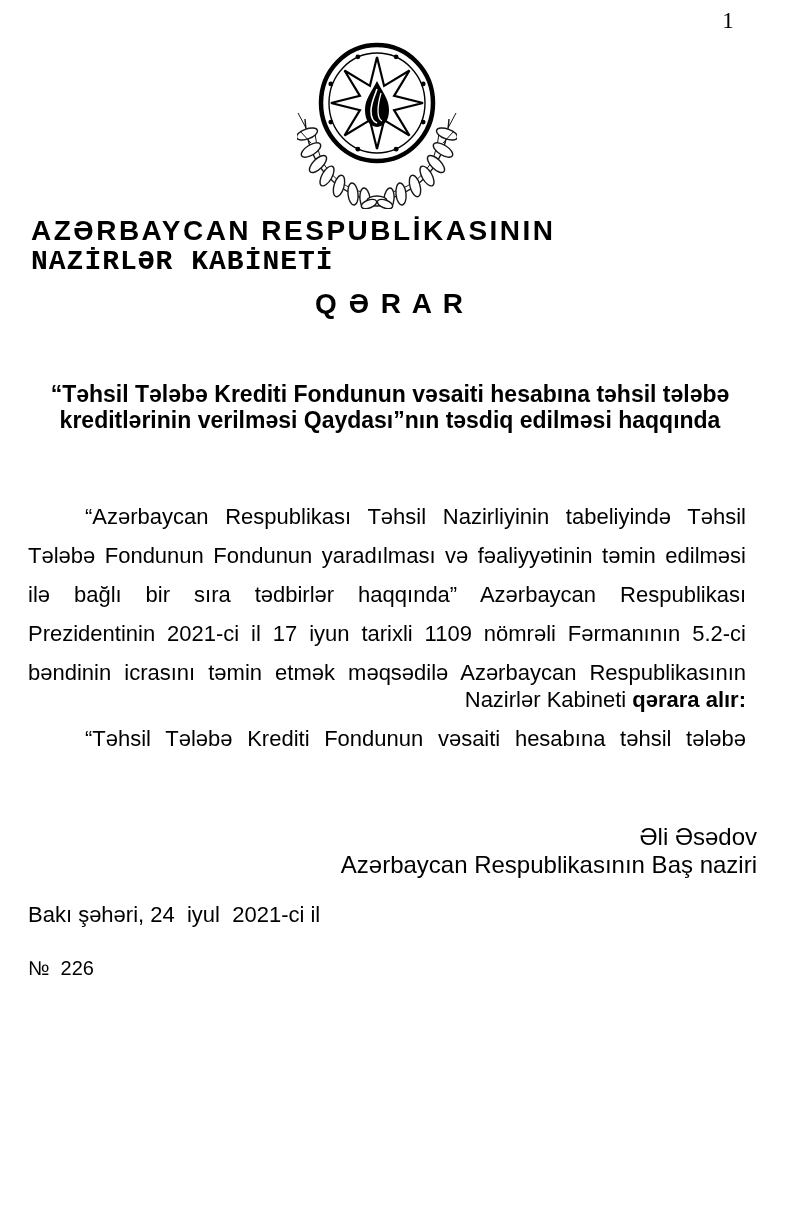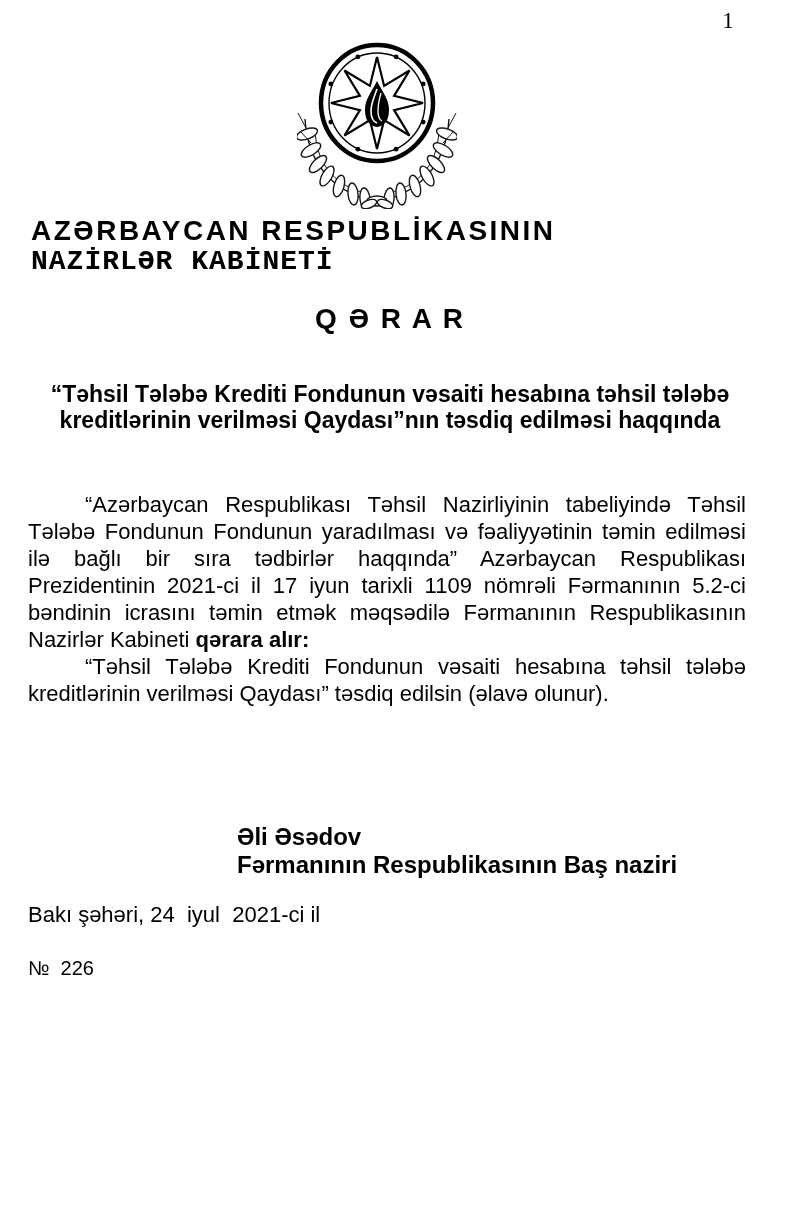--- a/index.html
+++ b/index.html
@@ -35,21 +35,21 @@
     left: 31px;
     width: 718px;
     font-weight: bold;
     font-size: 28px;
     line-height: 31px;
   }
   .org-line1 { letter-spacing: 2.5px; }
   .org-line2 { letter-spacing: 1px; font-family: Liberation Mono, monospace; }
   .doc-type {
     position: absolute;
-    top: 302px;
+    top: 287px;
     left: 31px;
     width: 718px;
     text-align: center;
     font-weight: bold;
     font-size: 28px;
     line-height: 34px;
     letter-spacing: 2px;
   }
   .doc-title {
     position: absolute;
@@ -62,31 +62,31 @@
     line-height: 26px;
   }
   .body-text {
     position: absolute;
     top: 491px;
     left: 28px;
     width: 718px;
     font-size: 22px;
     line-height: 27px;
   }
-  .jline { text-align: justify; text-align-last: justify; }
-  .nline { text-align: left; }
+  .jline { text-align: justify; text-align-last: justify; margin-top: 12px; }
+  .nline { text-align: right; }
   .indent { text-indent: 57px; }
   .b { font-weight: bold; }
   .signature {
     position: absolute;
     top: 823px;
     left: 237px;
     width: 520px;
-    text-align: left;
-    font-weight: bold;
+    text-align: right;
+    font-weight: normal;
     font-size: 24px;
     line-height: 28px;
   }
   .dateline {
     position: absolute;
     top: 901px;
     left: 28px;
     font-size: 22px;
     line-height: 27px;
     white-space: pre;
@@ -170,28 +170,27 @@
   <div class="doc-title">
     <div>“Təhsil Tələbə Krediti Fondunun vəsaiti hesabına təhsil tələbə</div>
     <div>kreditlərinin verilməsi Qaydası”nın təsdiq edilməsi haqqında</div>
   </div>
 
   <div class="body-text">
     <div class="jline indent">“Azərbaycan Respublikası Təhsil Nazirliyinin tabeliyində Təhsil</div>
     <div class="jline">Tələbə Fondunun Fondunun yaradılması və fəaliyyətinin təmin edilməsi</div>
     <div class="jline">ilə bağlı bir sıra tədbirlər haqqında” Azərbaycan Respublikası</div>
     <div class="jline">Prezidentinin 2021-ci il 17 iyun tarixli 1109 nömrəli Fərmanının 5.2-ci</div>
-    <div class="jline">bəndinin icrasını təmin etmək məqsədilə Fərmanının Respublikasının</div>
+    <div class="jline">bəndinin icrasını təmin etmək məqsədilə Azərbaycan Respublikasının</div>
     <div class="nline"><span>Nazirlər Kabineti </span><span class="b">qərara alır:</span></div>
     <div class="jline indent">“Təhsil Tələbə Krediti Fondunun vəsaiti hesabına təhsil tələbə</div>
-    <div class="nline">kreditlərinin verilməsi Qaydası” təsdiq edilsin (əlavə olunur).</div>
   </div>
 
   <div class="signature">
     <div>Əli Əsədov</div>
-    <div>Fərmanının Respublikasının Baş naziri</div>
+    <div>Azərbaycan Respublikasının Baş naziri</div>
   </div>
 
   <div class="dateline">Bakı şəhəri, 24  iyul  2021-ci il</div>
 
   <div class="docnum">№  226</div>
 
 </div>
 
 </body></html>

